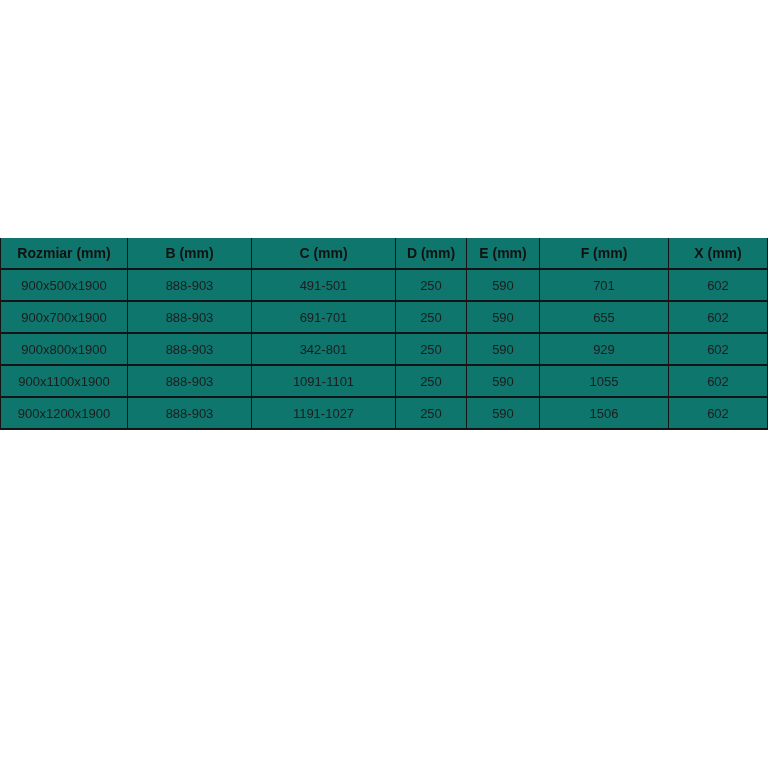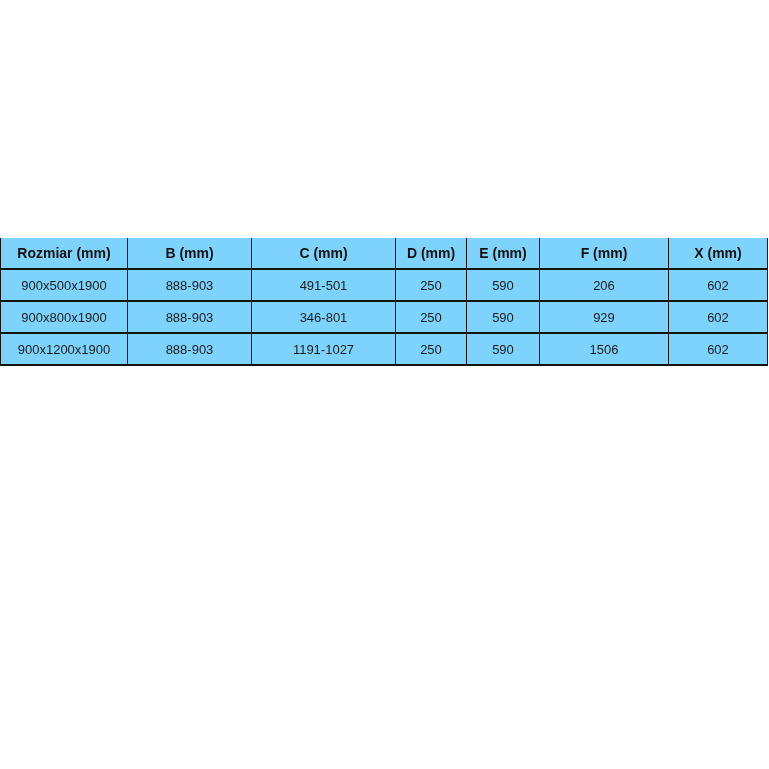--- a/index.html
+++ b/index.html
@@ -15,21 +15,21 @@
     color: #1a1a1a;
   }
   .spec-table-wrap {
     margin-top: 238px;
     width: 769px;
   }
   table.spec-table {
     border-collapse: collapse;
     table-layout: fixed;
     width: 648px;
-    background: #7dd3fc;
+    background: #0f766e;
   }
   table.spec-table th,
   table.spec-table td {
     border-left: 1px solid #141414;
     border-right: 1px solid #141414;
     border-bottom: 2px solid #141414;
     border-top: none;
     text-align: center;
     vertical-align: middle;
     height: 30px;
@@ -73,30 +73,48 @@
         <th>X (mm)</th>
       </tr>
     </thead>
     <tbody>
         <tr>
           <td>900x500x1900</td>
           <td>888-903</td>
           <td>491-501</td>
           <td>250</td>
           <td>590</td>
-          <td>206</td>
+          <td>701</td>
+          <td>602</td>
+        </tr>
+        <tr>
+          <td>900x700x1900</td>
+          <td>888-903</td>
+          <td>691-701</td>
+          <td>250</td>
+          <td>590</td>
+          <td>655</td>
           <td>602</td>
         </tr>
         <tr>
           <td>900x800x1900</td>
           <td>888-903</td>
-          <td>346-801</td>
+          <td>342-801</td>
           <td>250</td>
           <td>590</td>
           <td>929</td>
+          <td>602</td>
+        </tr>
+        <tr>
+          <td>900x1100x1900</td>
+          <td>888-903</td>
+          <td>1091-1101</td>
+          <td>250</td>
+          <td>590</td>
+          <td>1055</td>
           <td>602</td>
         </tr>
         <tr>
           <td>900x1200x1900</td>
           <td>888-903</td>
           <td>1191-1027</td>
           <td>250</td>
           <td>590</td>
           <td>1506</td>
           <td>602</td>

